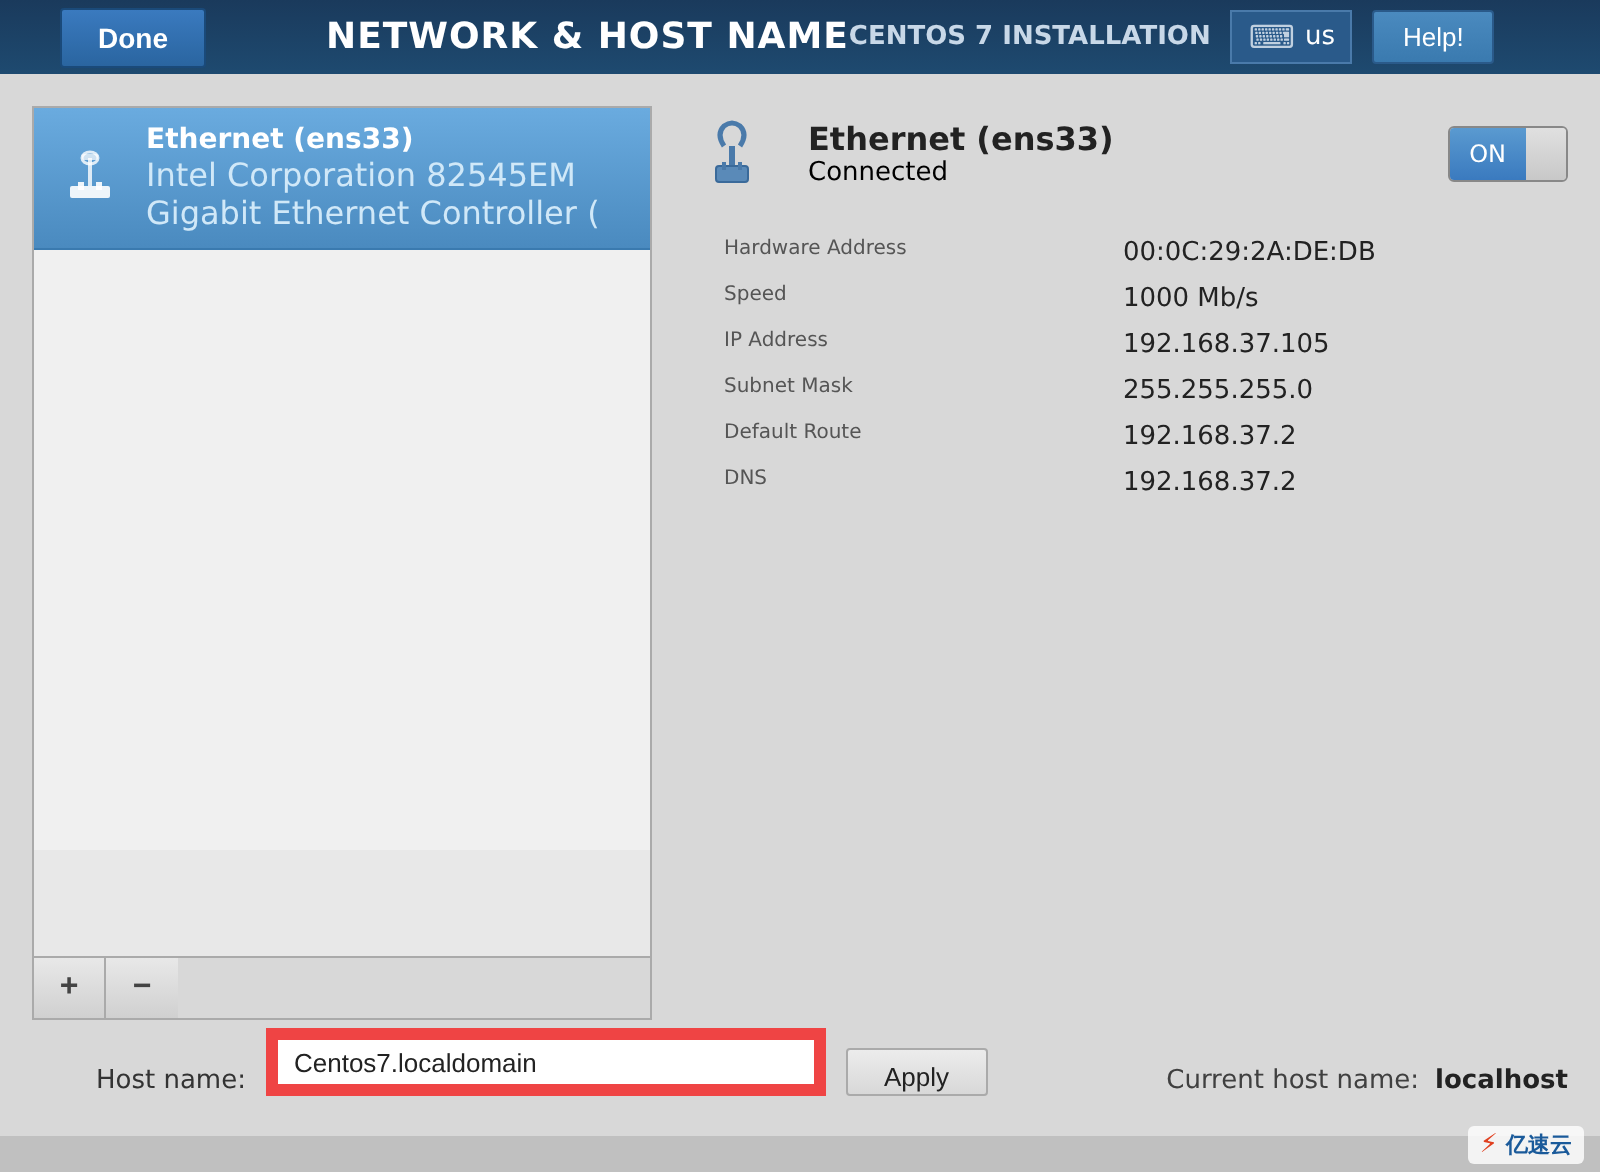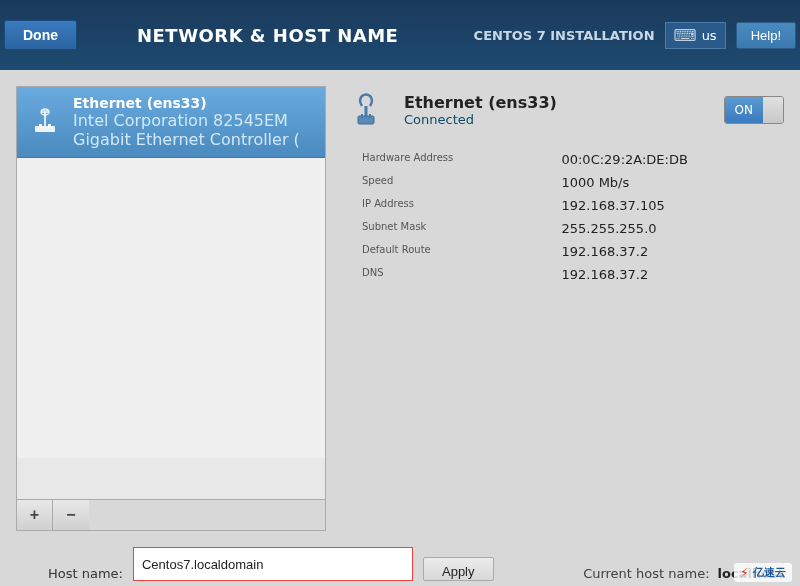--- a/index.html
+++ b/index.html
@@ -9,24 +9,23 @@
       font-family: 'DejaVu Sans', Arial, sans-serif;
       font-size: 13px;
       background: #c0c0c0;
       overflow: hidden;
     }
 
     
     .header {
       display: flex;
       align-items: center;
-      justify-content: space-between;
       background: linear-gradient(180deg, #1a3a5c 0%, #1e4a70 100%);
-      height: 70px;
-      padding: 0 4px;
+      height: 37px;
+      padding: 0 30px;
     }
     .header-title {
       color: #ffffff;
       font-size: 18px;
       font-weight: bold;
       letter-spacing: 0.5px;
       margin-left: 46px;
     }
     .header-right {
       display: flex;
@@ -76,21 +75,21 @@
       border-radius: 2px;
     }
 
     
     .main {
       background: #d8d8d8;
       height: calc(586px - 55px);
       padding: 16px;
       display: flex;
       flex-direction: column;
-      gap: 12px;
+      gap: 0;
     }
 
     .content-area {
       display: flex;
       flex: 1;
       gap: 16px;
     }
 
     
     .device-list-panel {
@@ -192,21 +191,21 @@
     .device-detail-title {
       flex: 1;
     }
     .device-detail-name {
       font-size: 16px;
       font-weight: bold;
       color: #222;
     }
     .device-detail-status {
       font-size: 13px;
-      color: #0c4a6e;
+      color: #000000;
     }
     .toggle-switch {
       display: flex;
       align-items: center;
       border: 1px solid #888;
       border-radius: 3px;
       overflow: hidden;
       height: 28px;
     }
     .toggle-on {
@@ -269,21 +268,21 @@
       margin-left: 32px;
     }
     .hostname-label {
       color: #333;
       font-size: 13px;
       white-space: nowrap;
     }
     .hostname-input {
       width: 280px;
       height: 34px;
-      border: 1px solid #ef4444;
+      border: 6px solid #ef4444;
       background: white;
       padding: 4px 8px;
       font-size: 13px;
       color: #222;
     }
     .apply-button {
       background: linear-gradient(180deg, #ececec 0%, #d8d8d8 100%);
       border: 1px solid #aaaaaa;
       color: #222;
       font-size: 13px;

